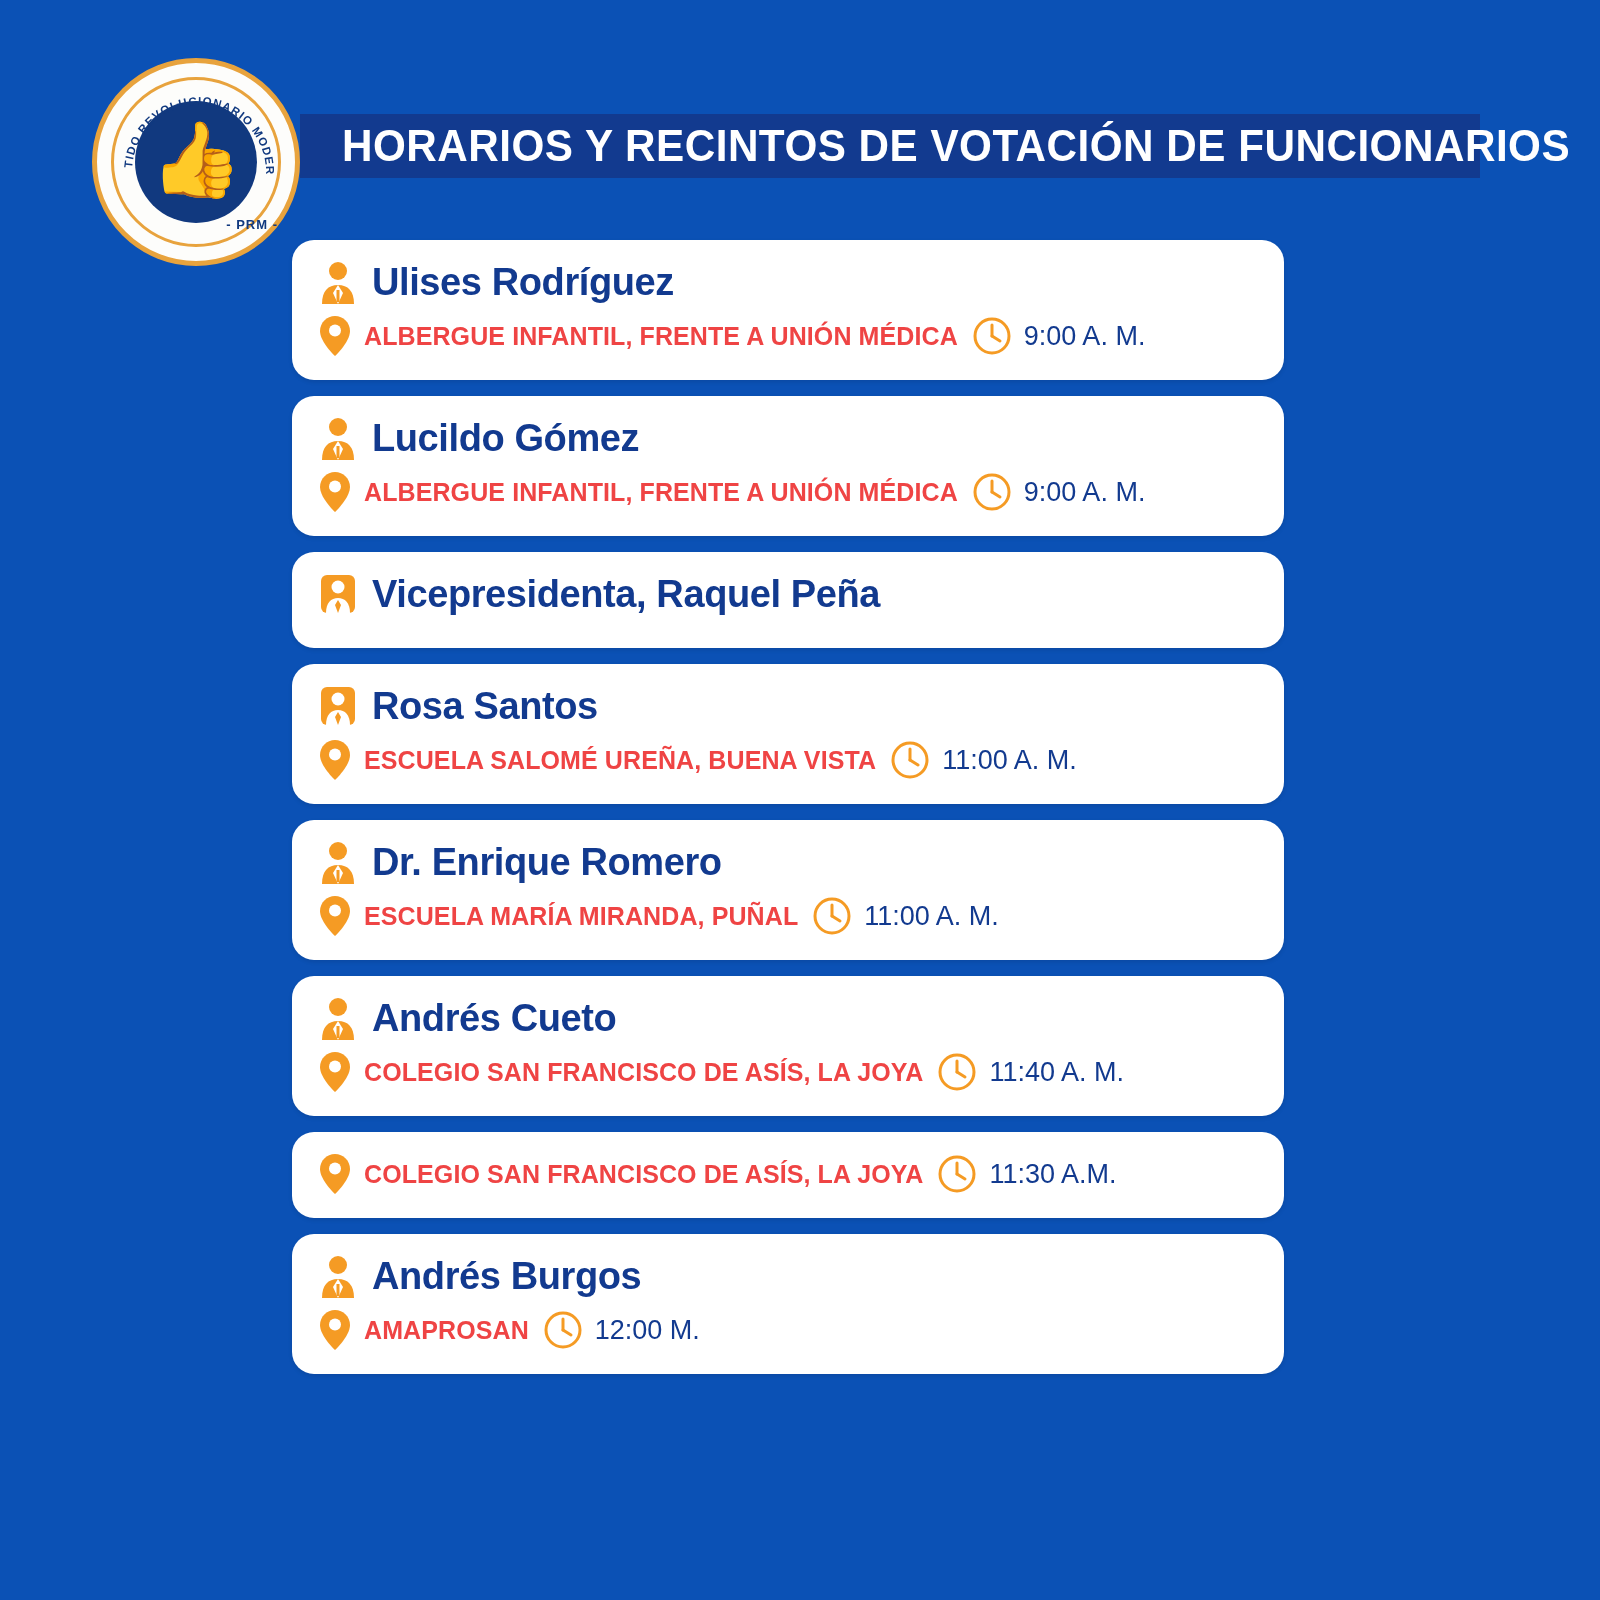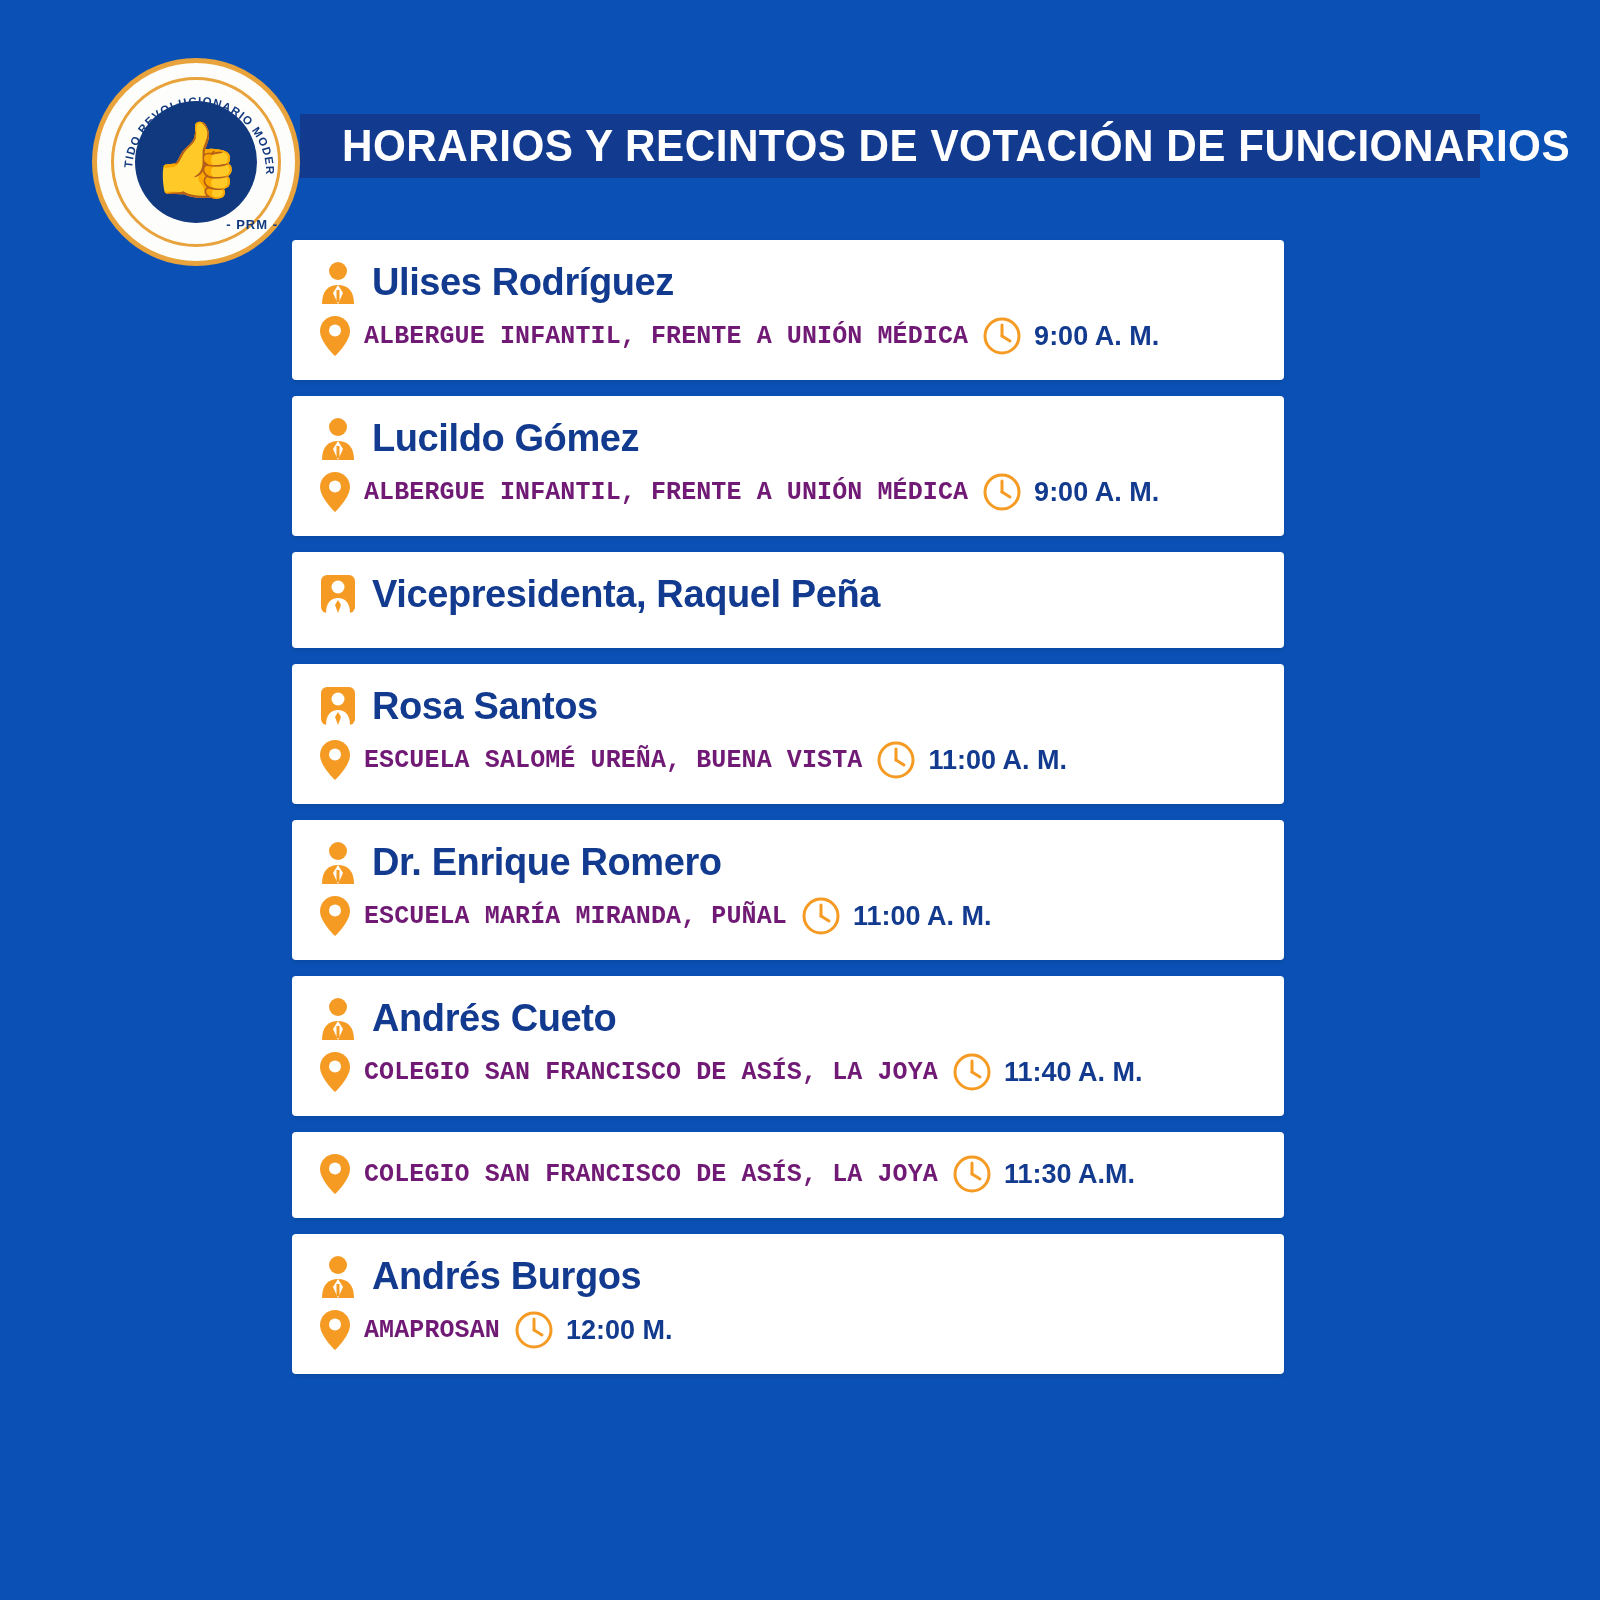--- a/index.html
+++ b/index.html
@@ -94,21 +94,21 @@
   }
 
   
   .cards {
     position: absolute;
     left: 292px; top: 240px;
     width: 992px;
   }
   .card {
     background: #ffffff;
-    border-radius: 4px;
+    border-radius: 22px;
     margin-bottom: 16px;
     padding: 20px 26px 22px 26px;
     box-shadow: 0 2px 4px rgba(0,0,0,0.10);
   }
   .row {
     display: flex;
     align-items: center;
   }
   .row.name-row { margin-bottom: 10px; }
   .icon {
@@ -123,31 +123,30 @@
   .clock-icon { width: 40px; height: 40px; margin: 0 12px 0 14px; }
 
   .name {
     color: #123a8f;
     font-size: 38px;
     font-weight: bold;
     letter-spacing: -0.4px;
     white-space: nowrap;
   }
   .place {
-    color: #701a75;
+    color: #ef4444;
     font-size: 25px;
     font-weight: bold;
     letter-spacing: 0.1px;
     white-space: nowrap;
-    font-family: Liberation Mono, monospace;
   }
   .time {
     color: #123a8f;
     font-size: 27px;
-    font-weight: bold;
+    font-weight: normal;
     white-space: nowrap;
   }
 </style>
 </head>
 <body>
 
 <div class="page">
 
   <div class="header">
 

